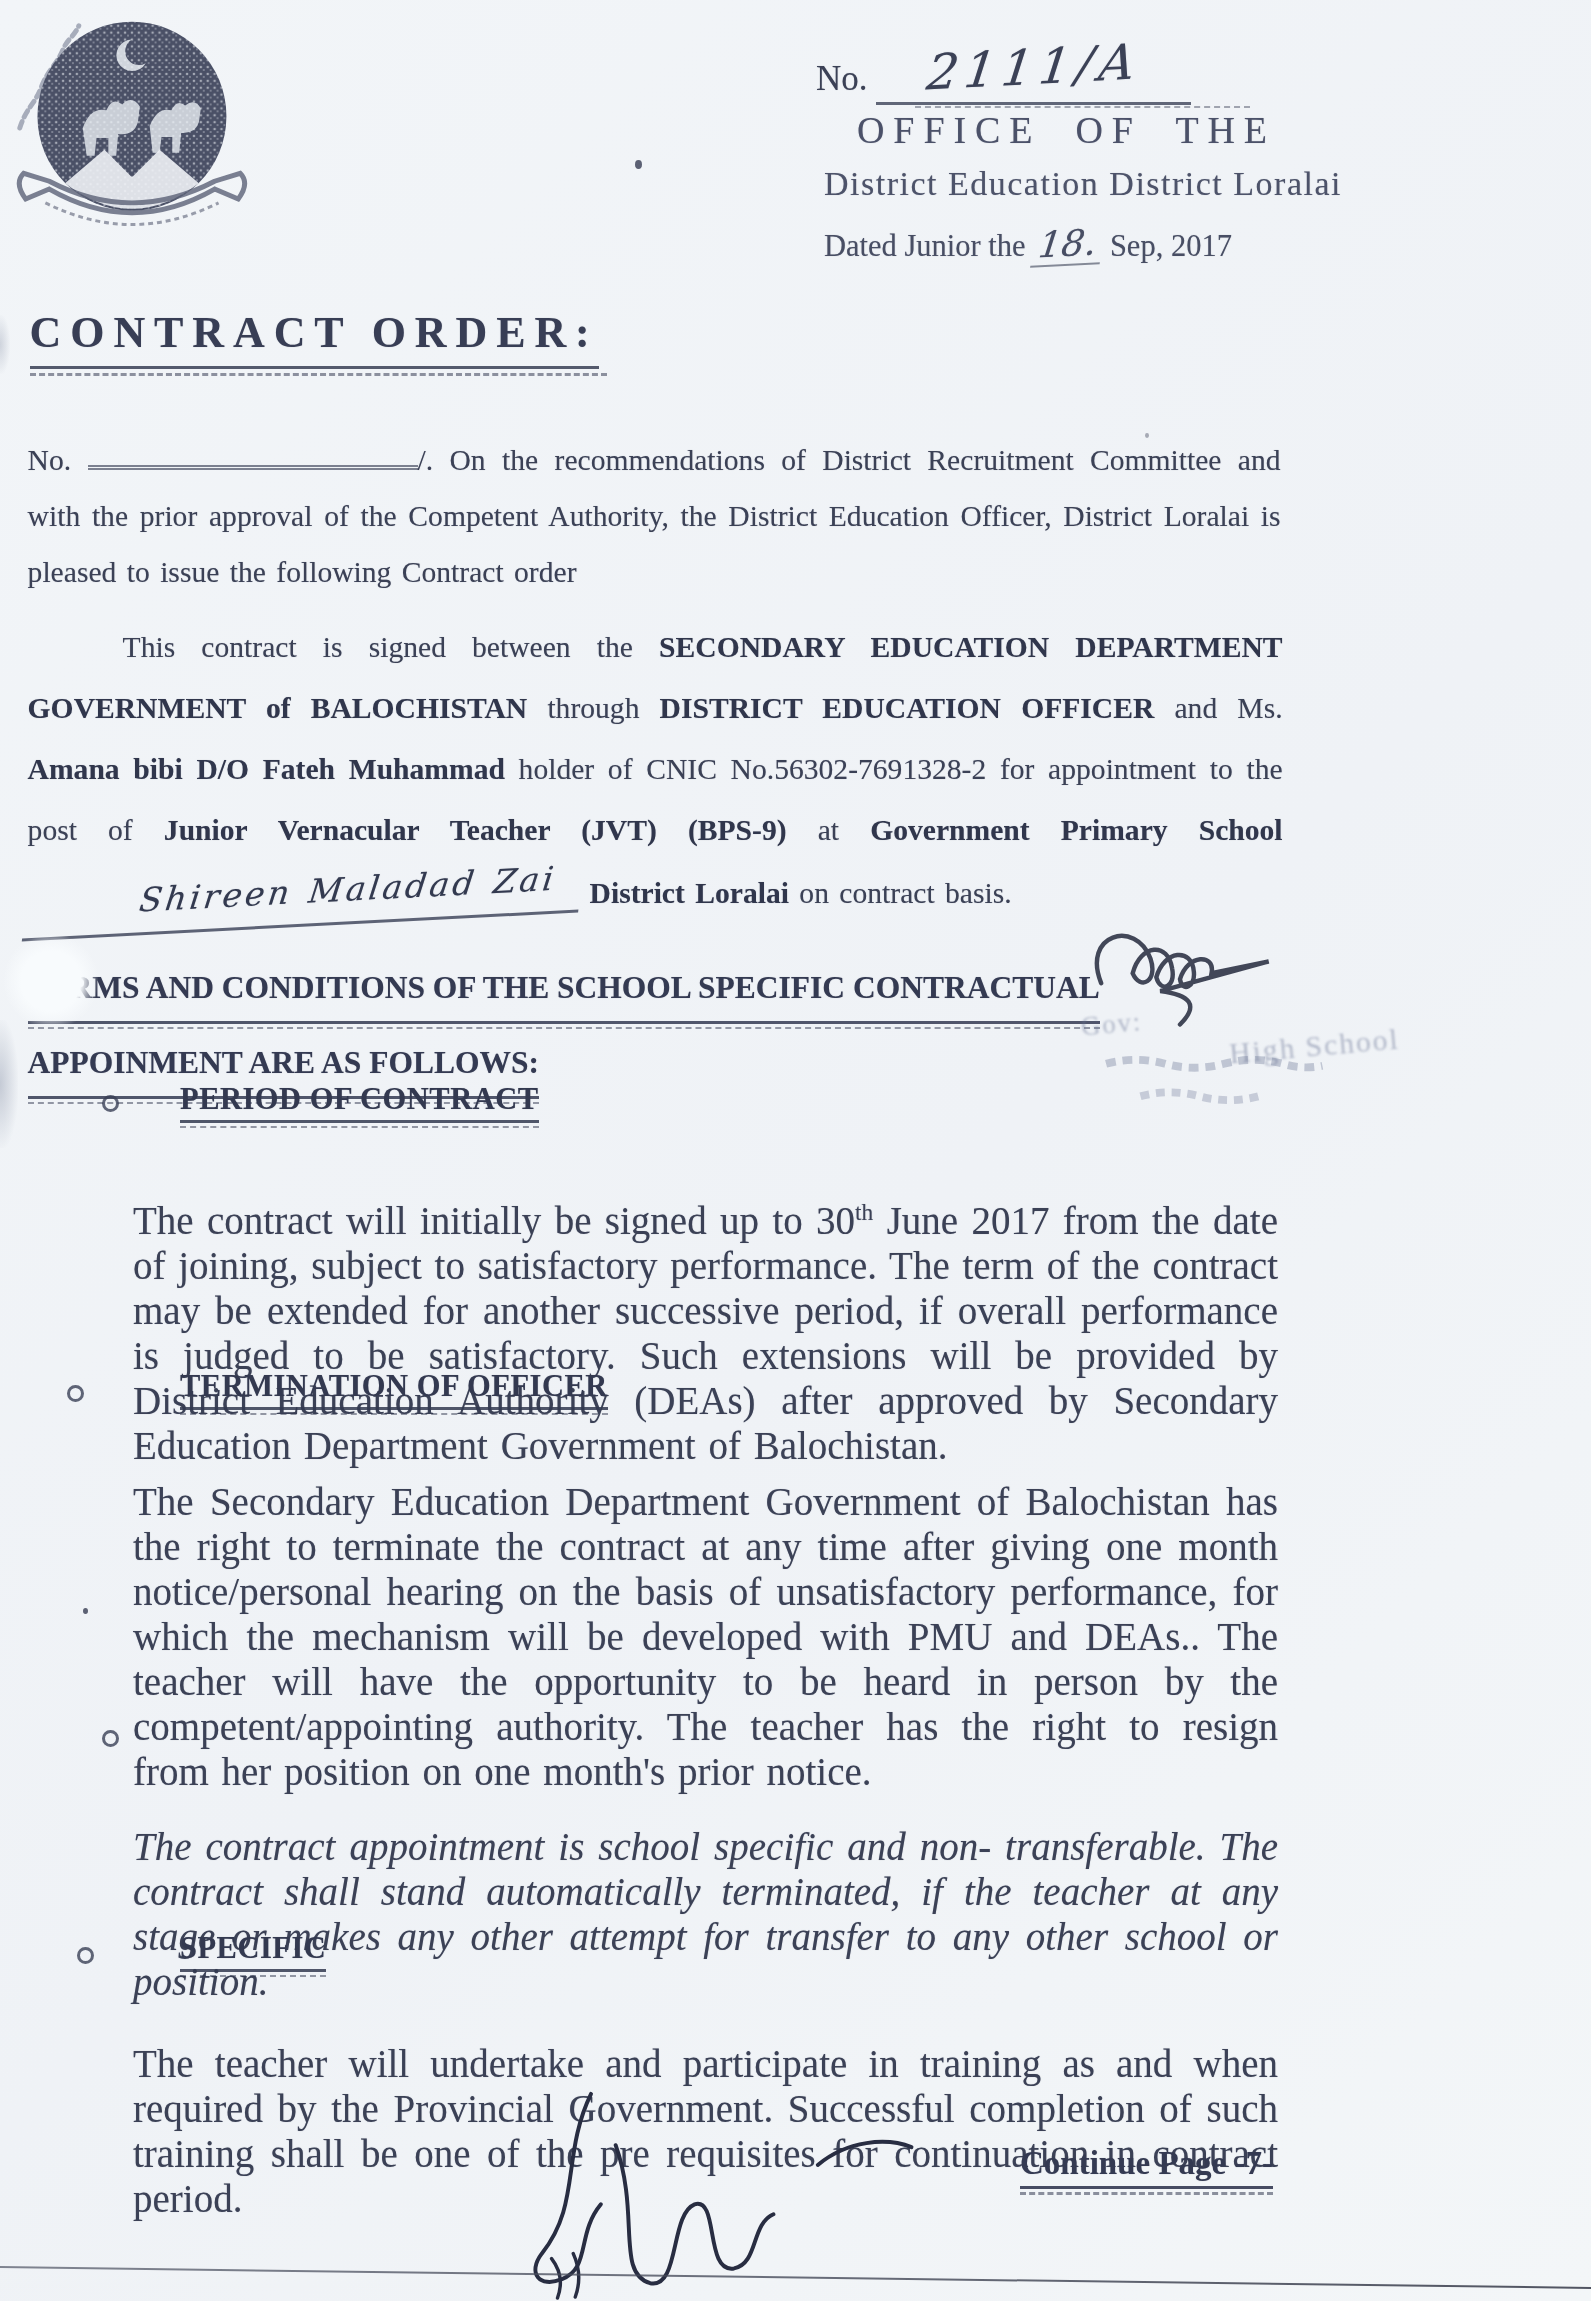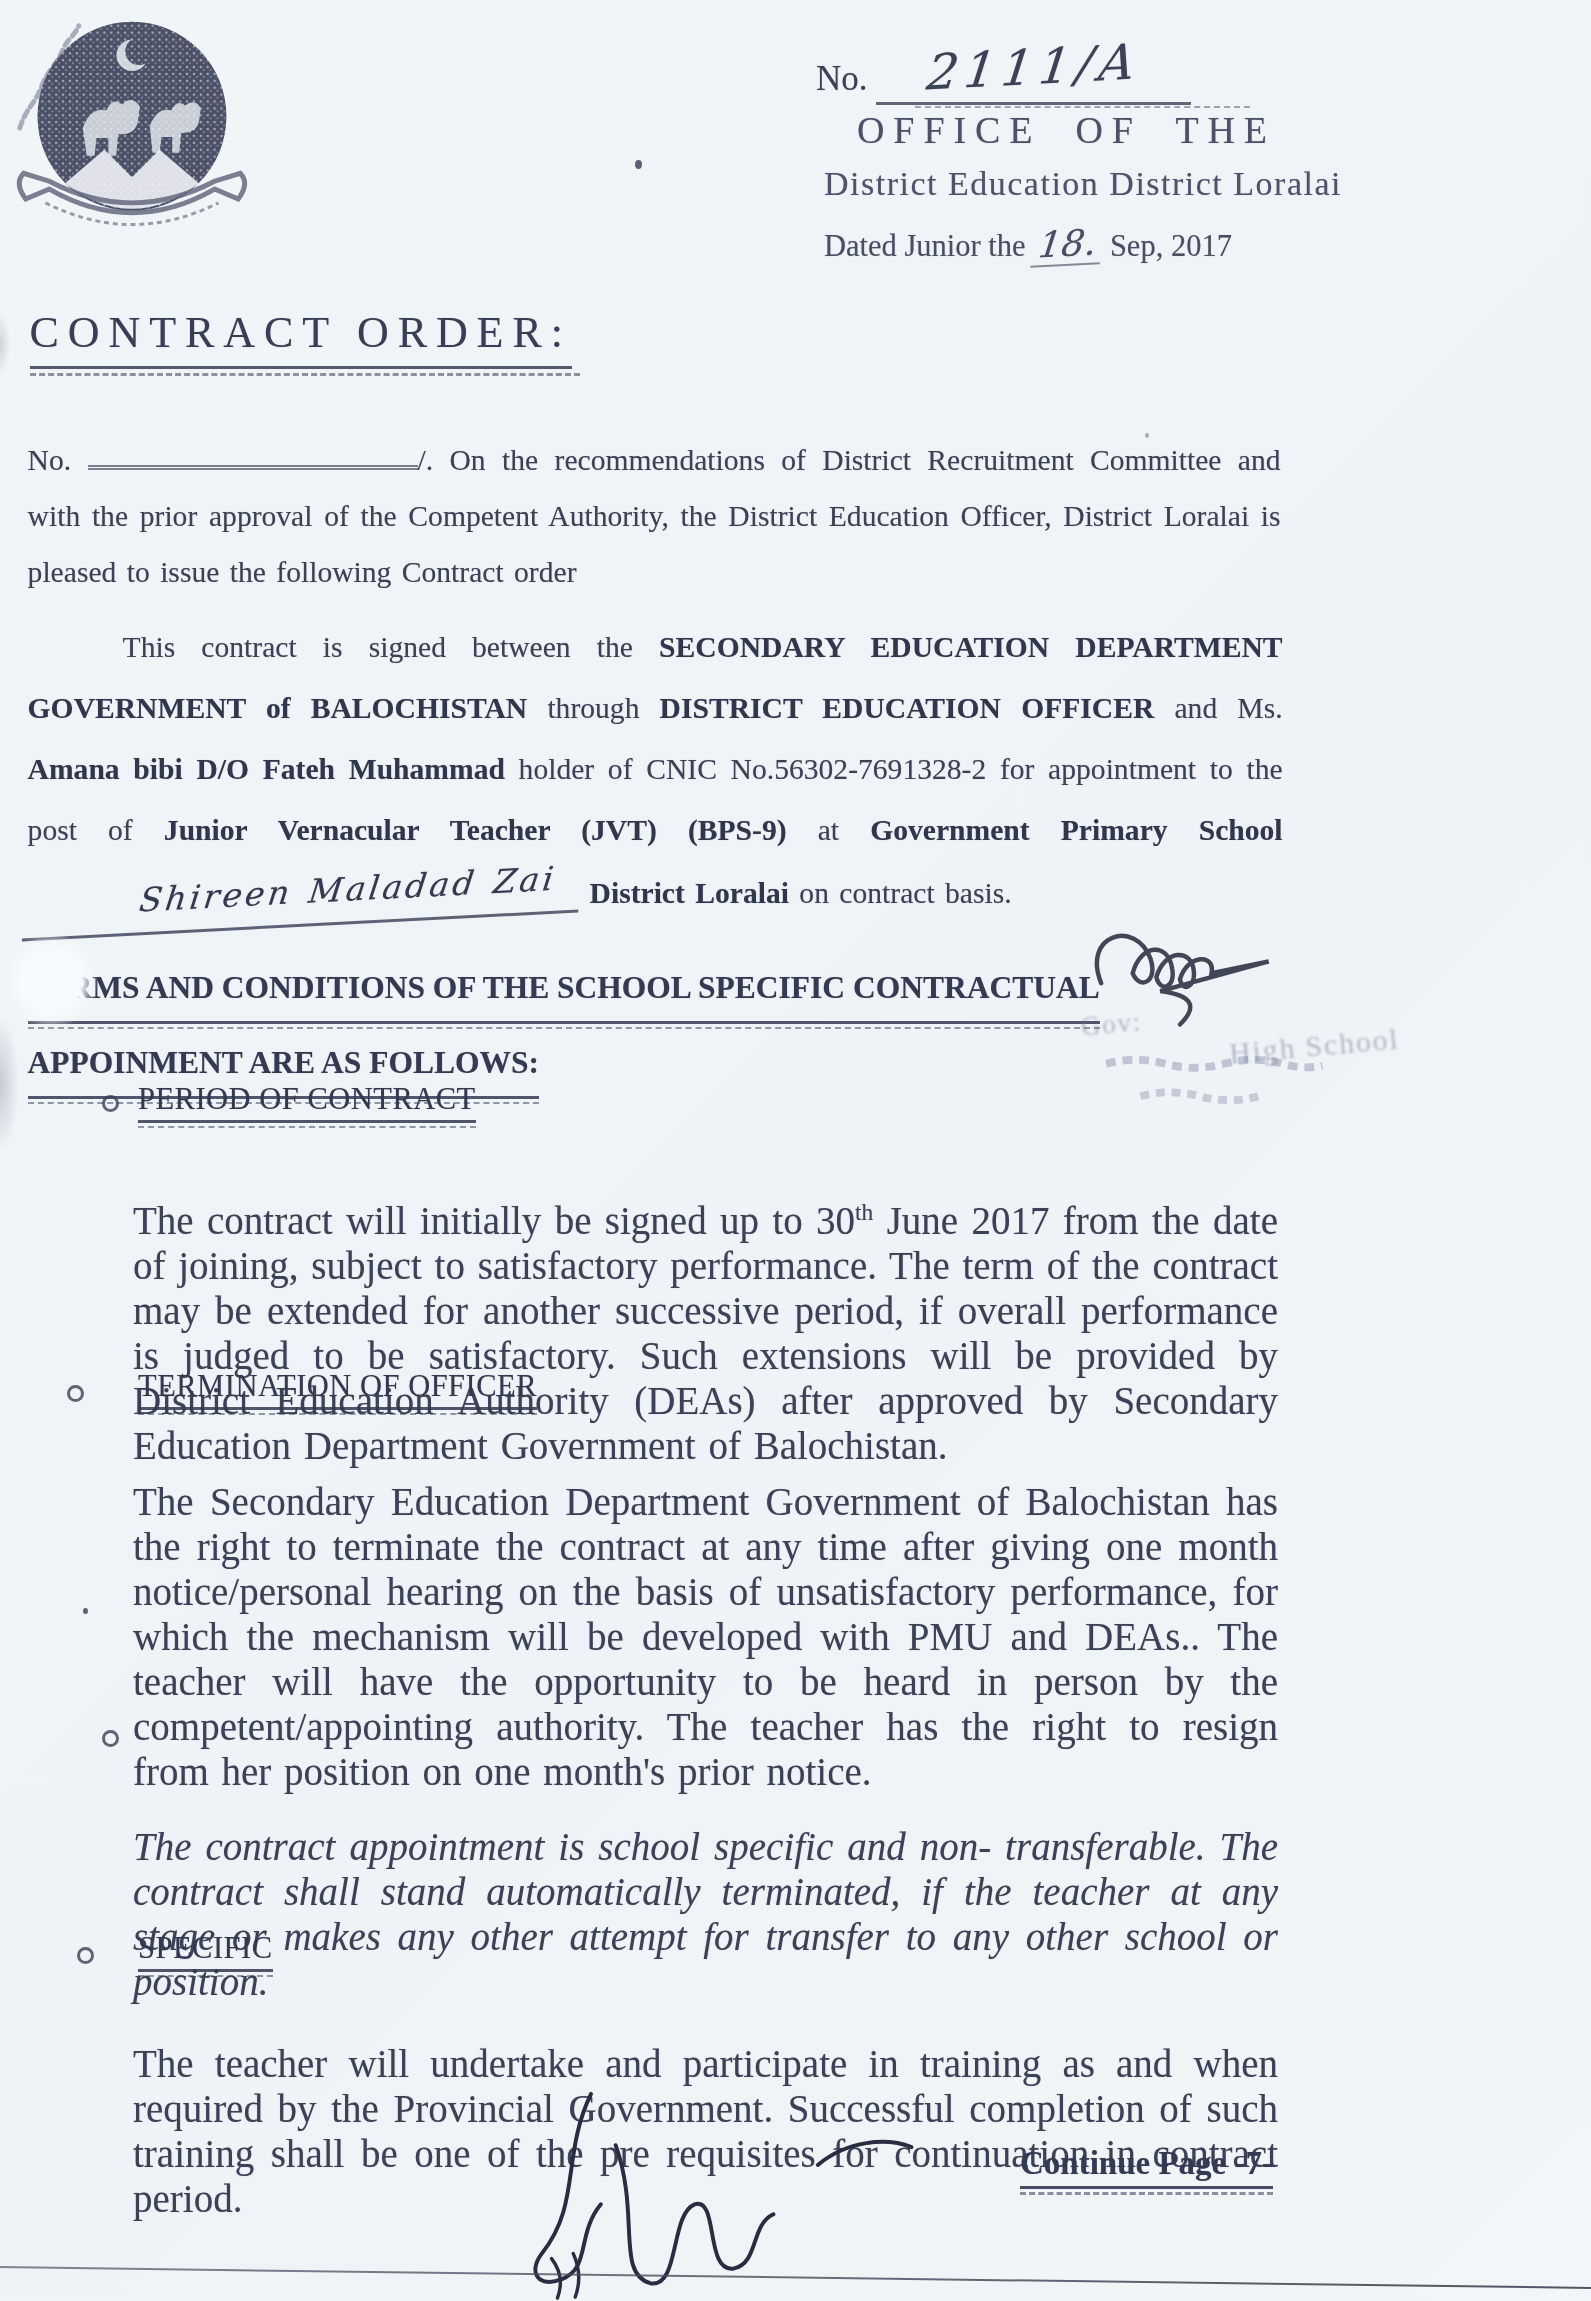--- a/index.html
+++ b/index.html
@@ -14,37 +14,37 @@
   .hdr-no{left:816px;top:45px;font-size:35px;white-space:nowrap;}
   .no-line{display:inline-block;min-width:315px;border-bottom:3px solid rgba(60,66,87,.8);text-align:center;vertical-align:baseline;position:relative;}
   .no-line::after{content:"";position:absolute;left:39px;right:-59px;bottom:-5.9px;border-bottom:2px dashed rgba(60,66,87,.45);}
   .handwrite{font-family:"DejaVu Serif",serif;font-style:italic;display:inline-block;transform:skewX(-10deg) rotate(-3deg);}
   .hw-big{font-size:49px;letter-spacing:5.9px;position:relative;top:-5.9px;}
   .office1{left:857px;top:108px;font-size:38px;letter-spacing:8.9px;word-spacing:15.8px;color:#4b5169;}
   .office2{left:824px;top:165px;font-size:34px;letter-spacing:1.5px;color:#4d536a;}
   .dateline{left:824px;top:223px;font-size:30.5px;color:#484e64;}
   .hw-day{font-size:36px;border-bottom:2px solid rgba(60,66,87,.6);padding:0 5.9px;top:2px;}
   
-  .title{left:29.6px;top:307px;font-size:44px;font-weight:normal;letter-spacing:8.9px;color:#383e55;
+  .title{left:29.6px;top:307px;font-size:44px;font-weight:bold;letter-spacing:8.9px;color:#383e55;
     border-bottom:3.9px solid rgba(56,62,85,.85);padding-bottom:7.9px;}
   .title::after{content:"";position:absolute;left:0;right:-7.9px;bottom:-9.9px;border-bottom:3px dashed rgba(56,62,85,.55);}
   
   .para{font-size:29.6px;line-height:56px;text-align:justify;word-spacing:3px;}
   .p-intro{left:27.6px;top:402px;width:1253px;}
   .p-agree{left:27.6px;top:587px;width:1255px;line-height:61px;text-indent:95px;}
   .blank-line{display:inline-block;width:330px;border-bottom:5.9px double rgba(60,66,87,.65);height:29.6px;vertical-align:baseline;}
   b{color:#30364c;}
   .hw-school{font-size:33px;letter-spacing:3px;border-bottom:3px solid rgba(56,62,85,.8);padding:0 25.6px 2px 17.7px;color:#333a50;}
   
   .terms{left:27.6px;top:957px;font-size:31.5px;font-weight:bold;color:#343a52;line-height:61px;}
   .terms .tline{display:inline-block;border-bottom:3.9px solid rgba(52,58,82,.85);padding-bottom:3px;position:relative;margin-bottom:7.9px;}
   .terms .tline::after{content:"";position:absolute;left:0;right:0;bottom:-7.9px;border-bottom:2px dashed rgba(52,58,82,.5);}
   
   .bullet{width:10.8px;height:10.8px;border:3px solid rgba(58,64,86,.8);border-radius:50%;background:transparent;}
-  .sec-h{font-size:30.5px;font-weight:normal;color:#333950;letter-spacing:0.5px;}
+  .sec-h{font-size:30.5px;font-weight:bold;color:#333950;letter-spacing:0.5px;margin-left:42px;}
   .sec-h .hspan{display:inline-block;border-bottom:3.9px solid rgba(51,57,80,.85);padding-bottom:3px;position:relative;}
   .sec-h .hspan::after{content:"";position:absolute;left:0;right:0;bottom:-7.9px;border-bottom:2px dashed rgba(51,57,80,.5);}
   .sec-p{font-size:39px;line-height:45px;text-align:justify;word-spacing:3px;width:1145px;left:133px;}
   sup{font-size:60%;}
   
   .stamp{left:1042px;top:914px;width:414px;height:227px;}
   .stamp-text{position:absolute;transform:rotate(-5deg);color:rgba(103,114,146,.45);filter:blur(1.1px);font-size:26.6px;letter-spacing:2px;white-space:nowrap;}
   
   .continue{left:1020px;top:2145px;font-size:33px;font-weight:bold;color:#343a52;border-bottom:3.9px solid rgba(52,58,82,.9);padding-bottom:3.9px;}
   .continue::after{content:"";position:absolute;left:0;right:0;bottom:-8.9px;border-bottom:3px dashed rgba(52,58,82,.55);}

